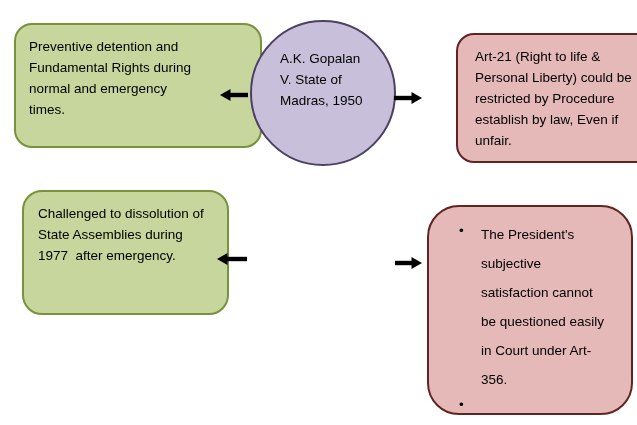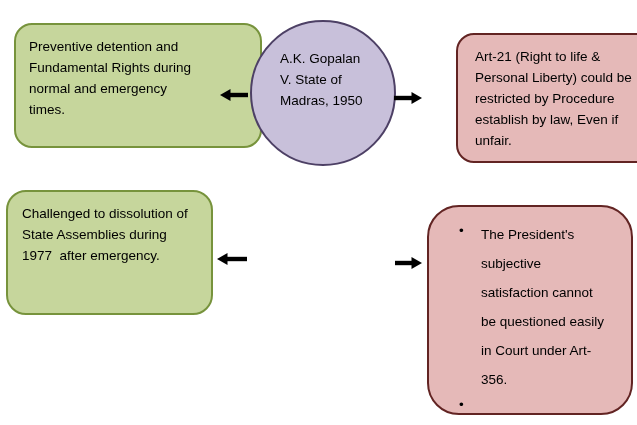--- a/index.html
+++ b/index.html
@@ -35,21 +35,21 @@
     font-size:13.5px;
     line-height:21px;
     white-space:pre;
     color:var(--text);
   }
   
   .box-g1{left:14px; top:23px; width:248px; height:125px; padding:11px 8px 0 13px;}
   .circle-1{left:250px; top:20px; width:146px; height:146px; padding:26px 0 0 28px;}
   .box-p1{left:428px; top:33px; width:204px; height:130px; padding:11px 8px 0 17px;margin-left:28px;}
   
-  .box-g2{left:6px; top:190px; width:207px; height:125px; border-radius:20px; padding:11px 8px 0 14px;}
+  .box-g2{left:22px; top:190px; width:207px; height:125px; border-radius:20px; padding:11px 8px 0 14px;}
   .circle-2{left:243px; top:187px; width:150px; height:150px; padding:25px 0 0 32px;}
   .box-p2{left:427px; top:205px; width:206px; height:210px; border-radius:32px; padding:13px 10px 0 30px;}
   
   .arrow{position:absolute; color:var(--arrow); display:block;}
   .a1{left:220px; top:88px;}
   .a2{left:394px; top:91px;}
   .a3{left:217px; top:252px;}
   .a4{left:395px; top:256px;}
   
   .bullets{list-style:none; margin:0; padding:0;}

